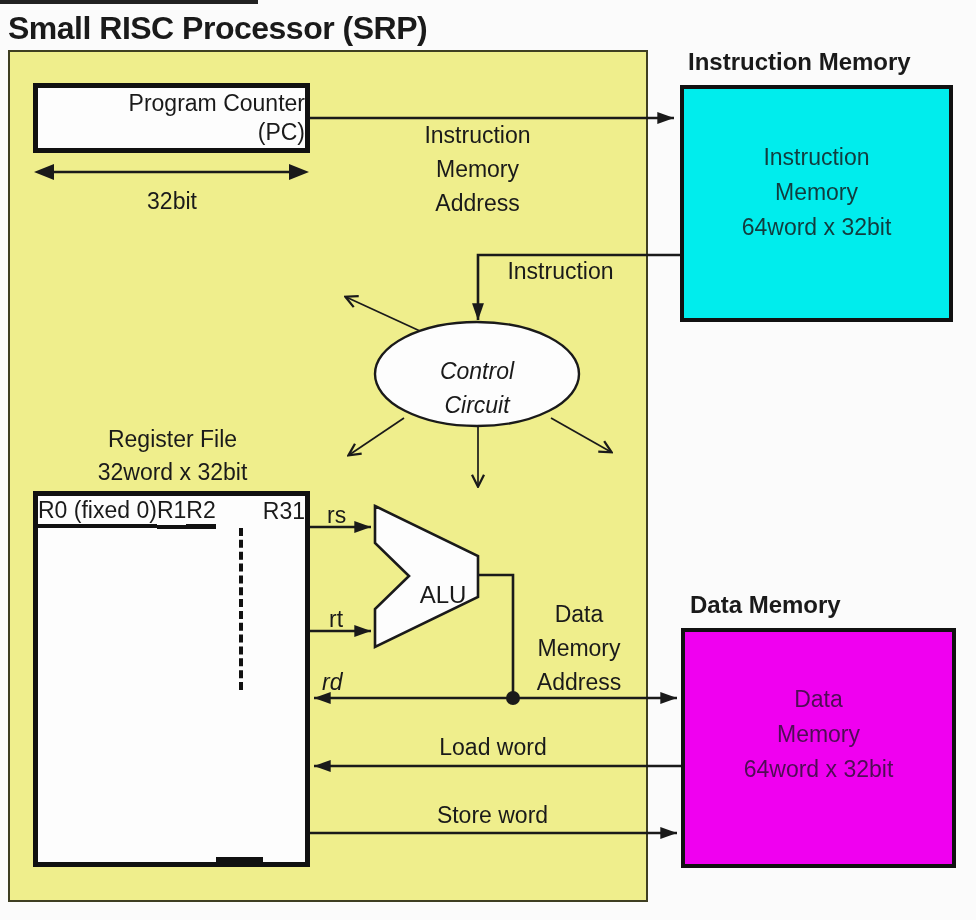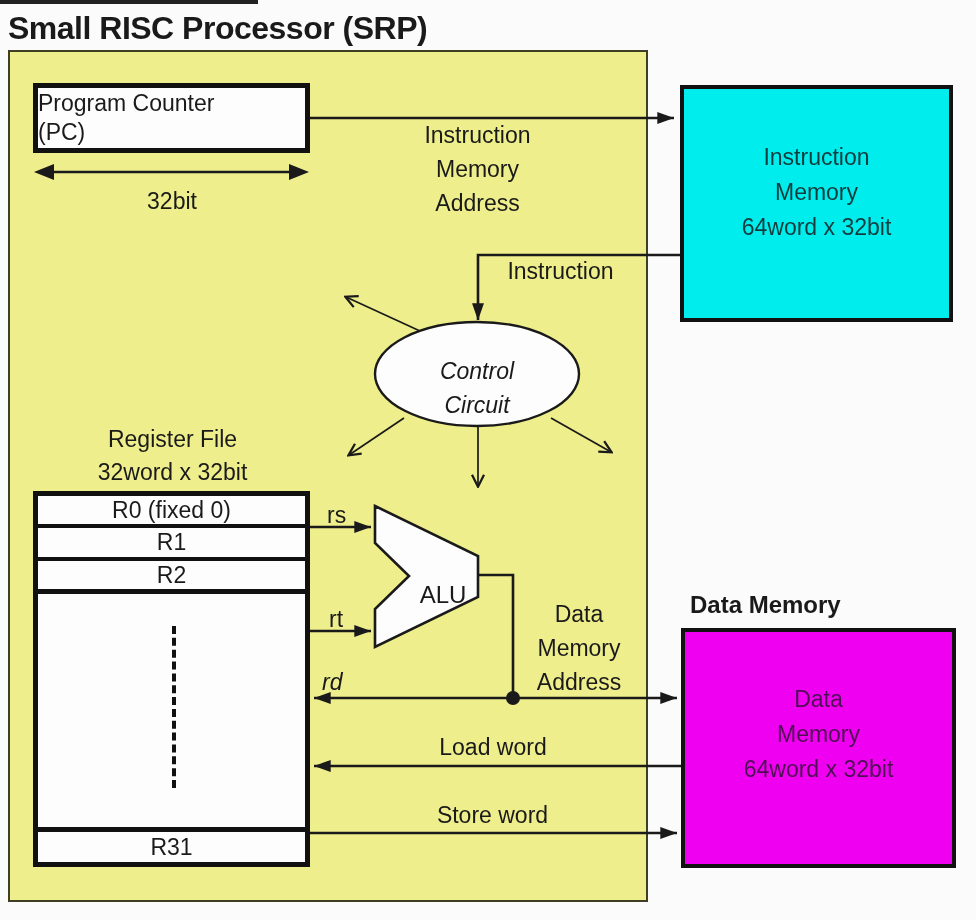--- a/index.html
+++ b/index.html
@@ -18,21 +18,21 @@
   .topstrip{left:0;top:0;width:258px;height:4px;background:#222;}
   .title{left:8px;top:10px;font-size:32px;font-weight:700;letter-spacing:-0.5px;}
 
   .chip{left:8px;top:50px;width:640px;height:852px;background:var(--chip);
         border:2px solid var(--chipborder);z-index:1;}
 
   .overlay{position:absolute;left:0;top:0;width:976px;height:920px;z-index:2;pointer-events:none;}
 
   .pcbox{left:33px;top:83px;width:277px;height:70px;background:var(--white);
          border:5px solid var(--box);z-index:3;display:flex;flex-direction:column;
-         align-items:flex-start;justify-content:center;font-size:23px;line-height:29px;}
+         align-items:flex-end;justify-content:center;font-size:23px;line-height:29px;}
 
   .imahdr{left:395px;top:118px;width:165px;z-index:3;line-height:34px;}
   .bit32{left:92px;top:186px;width:160px;z-index:3;}
   .instrlbl{left:488px;top:256px;width:145px;z-index:3;}
 
   .memhdr{font-size:24px;font-weight:700;z-index:3;}
   .imhdr{left:688px;top:48px;}
   .dmhdr{left:690px;top:591px;}
 
   .membox{z-index:3;border:4px solid var(--box);display:flex;flex-direction:column;
@@ -40,21 +40,21 @@
   .imbox{left:680px;top:85px;width:273px;height:237px;background:var(--imem);
          color:var(--imemtext);padding-top:51px;}
   .dmbox{left:681px;top:628px;width:275px;height:240px;background:var(--dmem);
          color:var(--dmemtext);padding-top:50px;}
   .memcap{}
 
   .ctl{left:376px;top:354px;width:202px;z-index:3;line-height:34px;font-style:italic;}
 
   .rftitle{left:40px;top:423px;width:265px;z-index:3;line-height:33px;}
   .regfile{left:33px;top:491px;width:277px;height:376px;background:var(--white);
-           border:5px solid var(--box);z-index:3;display:flex;flex-direction:column;}
+           border:5px solid var(--box);z-index:3;display:flex;flex-direction:row;}
   .rrow{display:flex;align-items:center;justify-content:center;font-size:23px;}
   .r0{height:32px;border-bottom:4px solid var(--box);}
   .r1{height:33px;border-bottom:4px solid var(--box);}
   .r2{height:33px;border-bottom:5px solid var(--box);}
   .rmid{flex:1;border-bottom:5px solid var(--box);position:relative;}
   .rdash{position:absolute;left:50%;top:32px;height:162px;width:0;
          border-left:4px dashed var(--box);}
   .r31{height:30px;}
 
   .rs{left:327px;top:500px;z-index:3;}
@@ -167,20 +167,21 @@
 
   <div class="abs lbl ctr dmahdr">
     <div>Data</div>
     <div>Memory</div>
     <div>Address</div>
   </div>
 
   <div class="abs lbl ctr loadlbl">Load word</div>
   <div class="abs lbl ctr storelbl">Store word</div>
 
+  <div class="abs memhdr imhdr">Instruction Memory</div>
   <div class="abs membox imbox">
     <div>Instruction</div>
     <div>Memory</div>
     <div class="memcap">64word x 32bit</div>
   </div>
 
   <div class="abs memhdr dmhdr">Data Memory</div>
   <div class="abs membox dmbox">
     <div>Data</div>
     <div>Memory</div>

